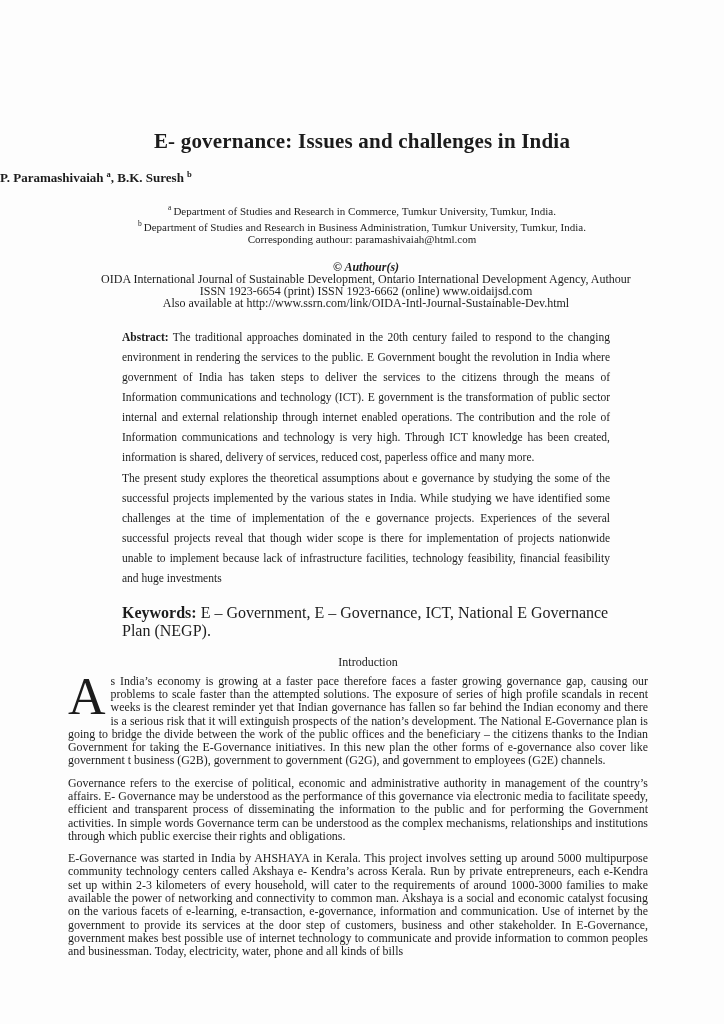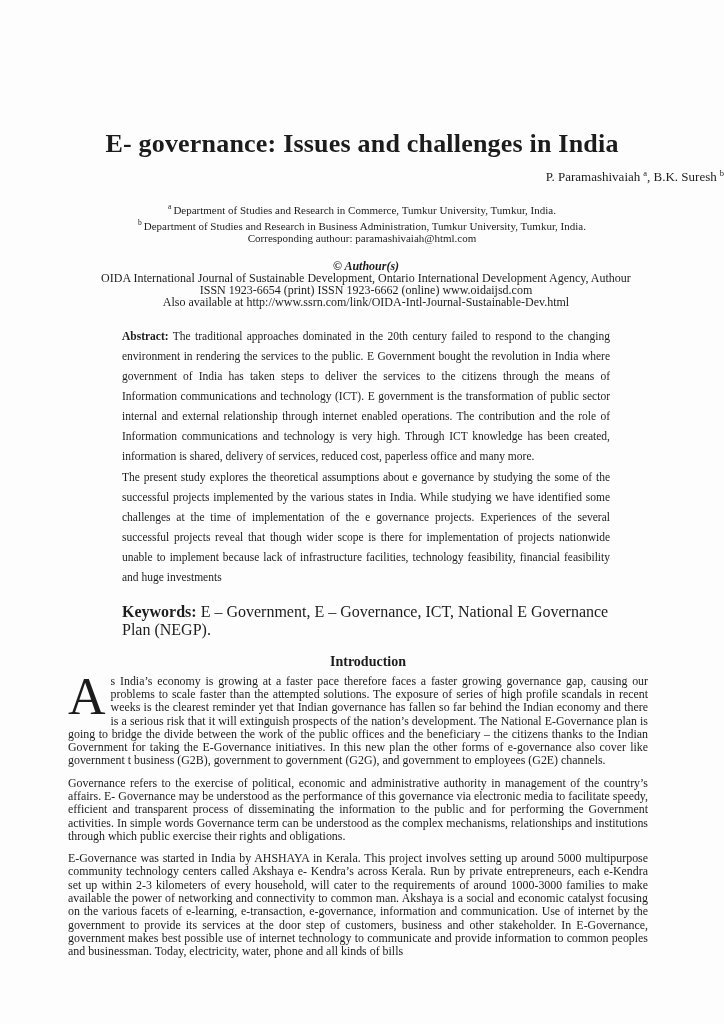--- a/index.html
+++ b/index.html
@@ -11,29 +11,29 @@
     background: #fdfdfd;
     color: #1c1c1c;
     font-family: "Liberation Serif", "DejaVu Serif", serif;
     overflow: hidden;
     box-sizing: border-box;
   }
   .title {
     margin: 0;
     padding-top: 129px;
     text-align: center;
-    font-size: 26px;
+    font-size: 21px;
     font-weight: bold;
     letter-spacing: 0.2px;
   }
   .authors {
-    margin-top: 9px;
-    text-align: right;
+    margin-top: 15px;
+    text-align: left;
     font-size: 13px;
-    font-weight: normal;
+    font-weight: bold;
   }
   .authors sup { font-size: 8.5px; margin-left: 3px; }
   .affil-block {
     margin-top: 16px;
     text-align: center;
     font-size: 11px;
     line-height: 12.6px;
   }
   .affil-block sup { font-size: 7.5px; margin-right: 2px; }
   .imprint {
@@ -55,22 +55,22 @@
   .abstract .p2 { margin-top: 1px; }
   .runin { font-weight: bold; }
   .keywords {
     margin: 16px 0 0 122px;
     width: 488px;
     font-size: 16px;
   }
   .section-heading {
     margin-top: 15px;
     text-align: center;
-    font-size: 14px;
-    font-weight: bold;
+    font-size: 12px;
+    font-weight: normal;
     margin-left: 12px;
   }
   .bodytext {
     margin: 4px 0 0 68px;
     width: 580px;
     text-align: justify;
     font-size: 11.9px;
     line-height: 13.3px;
   }
   .bodytext p { margin: 9px 0 0 0; }

